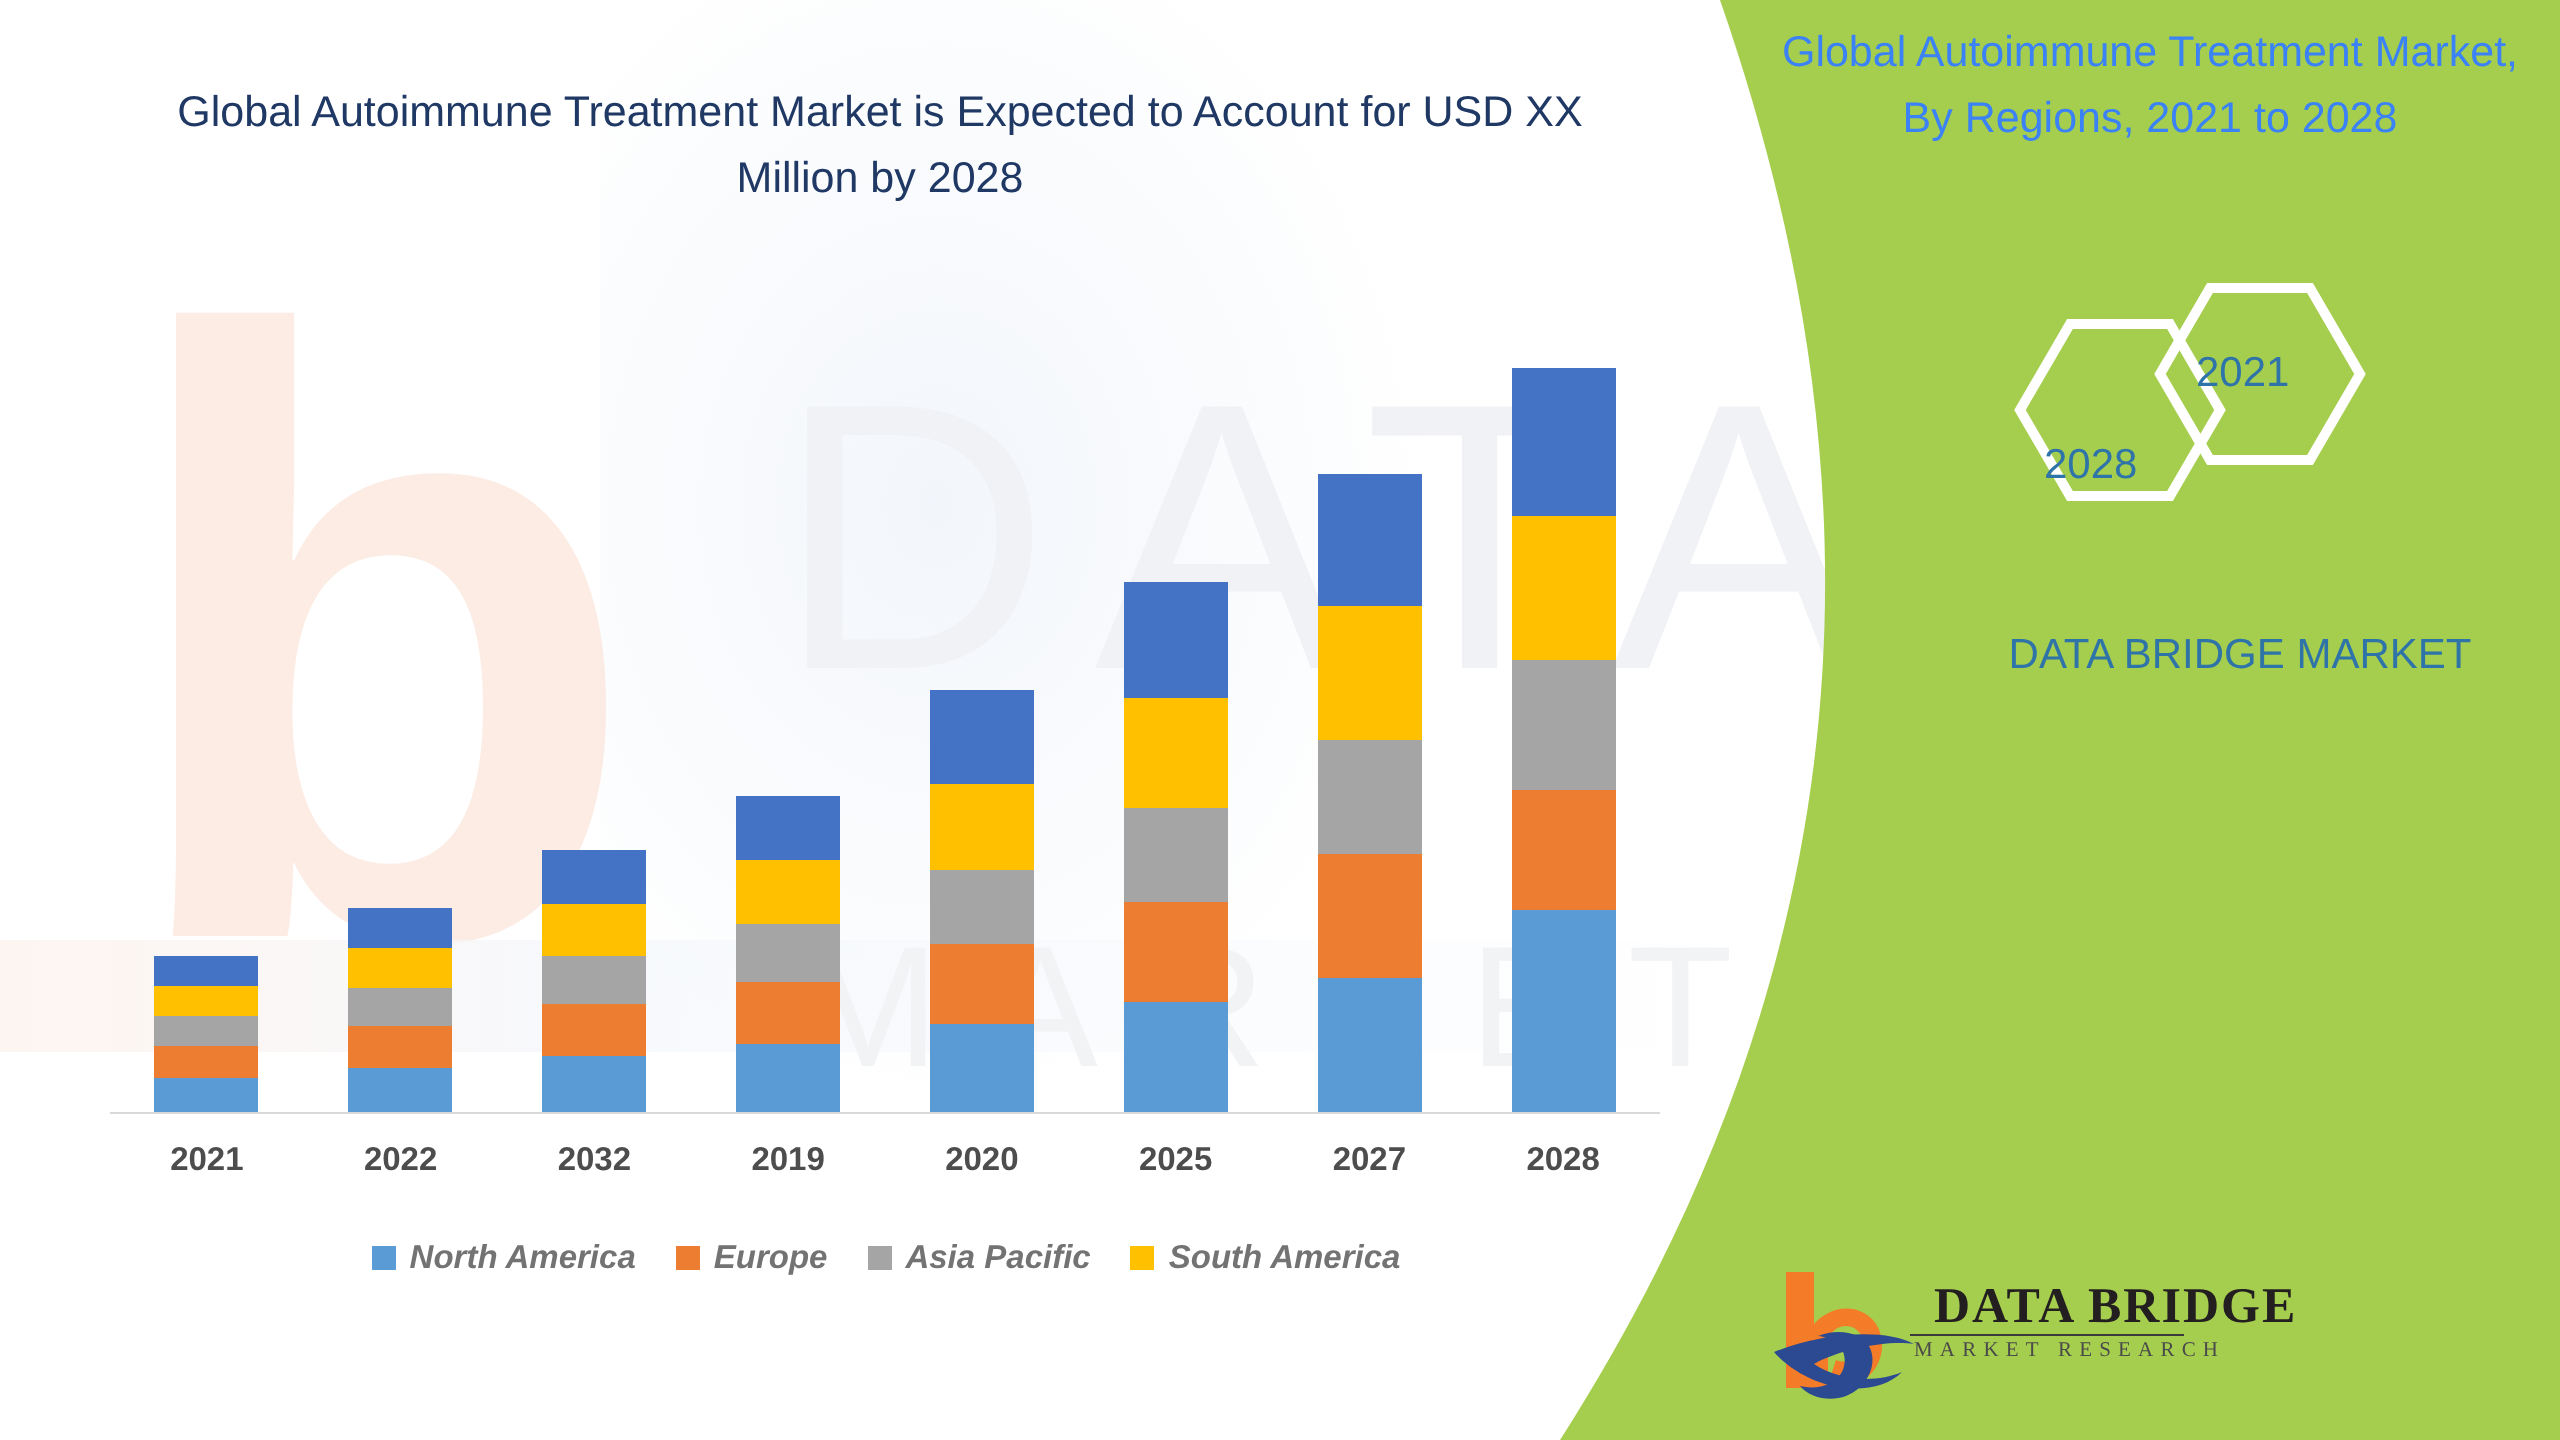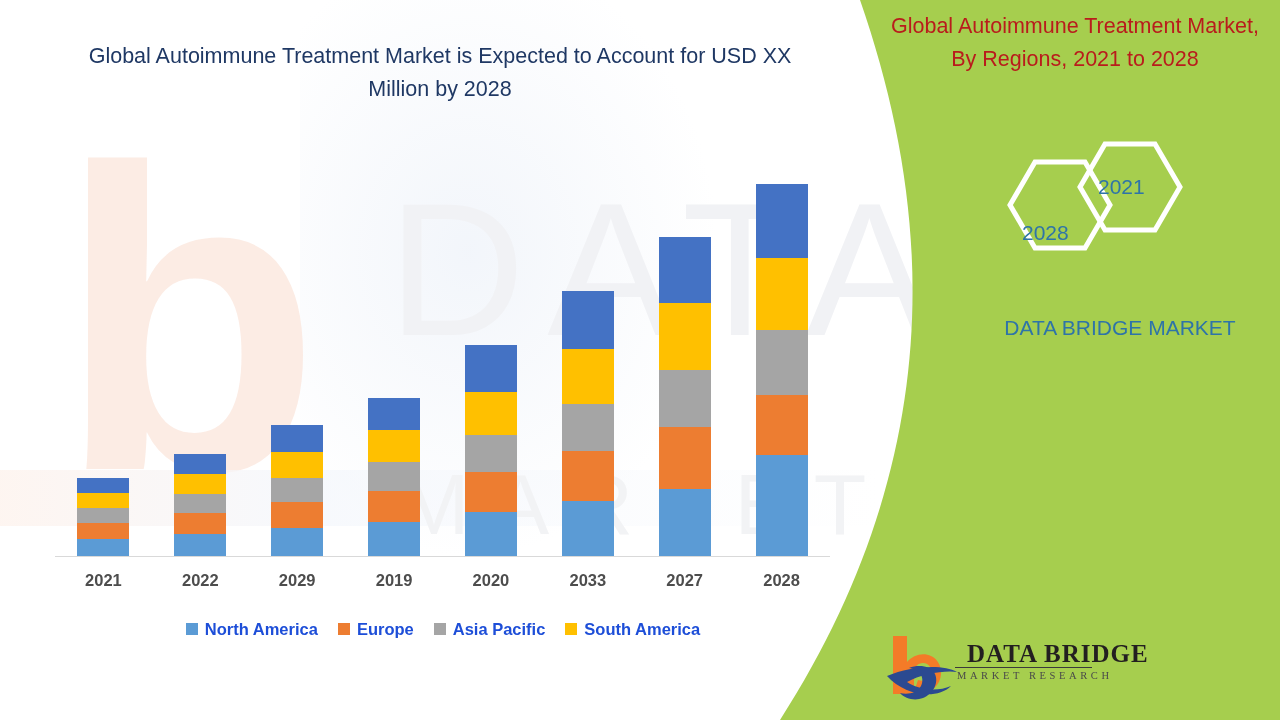--- a/index.html
+++ b/index.html
@@ -62,31 +62,31 @@
     width:96px;text-align:center;color:#4d4d4d;font-size:16.5px;font-weight:700;
     font-family:"Liberation Sans", sans-serif;
   }
 
   .legend{
     position:absolute;left:48px;top:616px;width:790px;height:26px;
     display:flex;align-items:center;justify-content:center;gap:20px;
   }
   .leg-item{display:flex;align-items:center;gap:7px;}
   .leg-swatch{width:12px;height:12px;display:inline-block;}
-  .leg-label{color:#1d4ed8;font-size:16.5px;font-weight:700;font-family:"Liberation Sans", sans-serif;white-space:nowrap;}
+  .leg-label{color:#737373;font-size:16.5px;font-weight:700;font-family:"Liberation Sans", sans-serif;white-space:nowrap;font-style:italic;}
 
   
   .green-panel{
     position:absolute;left:780px;top:0;width:500px;height:720px;
     overflow:hidden;
   }
   .green-shape{position:absolute;left:0;top:0;width:500px;height:720px;}
   .panel-title{
     position:absolute;left:880px;top:10px;width:390px;
-    color:#b91c1c;font-size:21.5px;line-height:33px;
+    color:#3b82f6;font-size:21.5px;line-height:33px;
     font-family:"Liberation Sans", sans-serif;text-align:center;
   }
   .hexes{position:absolute;left:980px;top:130px;width:220px;height:150px;}
   .hex-label{
     position:absolute;color:#2e74a8;font-size:21px;
     font-family:"Liberation Sans", sans-serif;white-space:nowrap;
   }
   .hex-2021{left:1098px;top:175px;}
   .hex-2028{left:1022px;top:221px;}
 
@@ -195,24 +195,24 @@
           <div class="seg" style="height: 65px; background: rgb(165, 165, 165);"></div>
           <div class="seg" style="height: 60px; background: rgb(237, 125, 49);"></div>
           <div class="seg" style="height: 101px; background: rgb(91, 155, 213);"></div>
         </div>
       </div>
     </div>
   <div class="axis-line"></div>
   <div class="xaxis" id="xaxis">
       <div class="tick">2021</div>
       <div class="tick">2022</div>
-      <div class="tick">2029</div>
+      <div class="tick">2032</div>
       <div class="tick">2019</div>
       <div class="tick">2020</div>
-      <div class="tick">2033</div>
+      <div class="tick">2025</div>
       <div class="tick">2027</div>
       <div class="tick">2028</div>
     </div>
 
   <div class="legend" id="legend">
       <div class="leg-item">
         <span class="leg-swatch" style="background: rgb(91, 155, 213);"></span>
         <span class="leg-label">North America</span>
       </div>
       <div class="leg-item">

